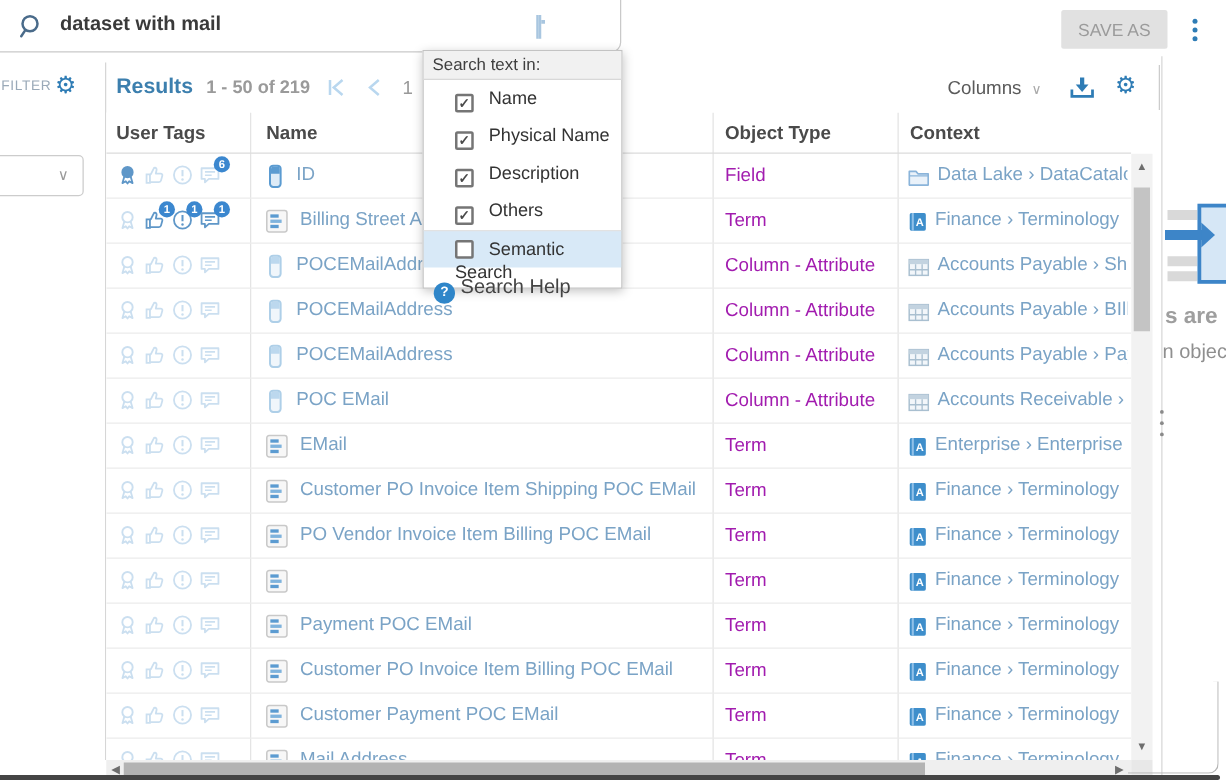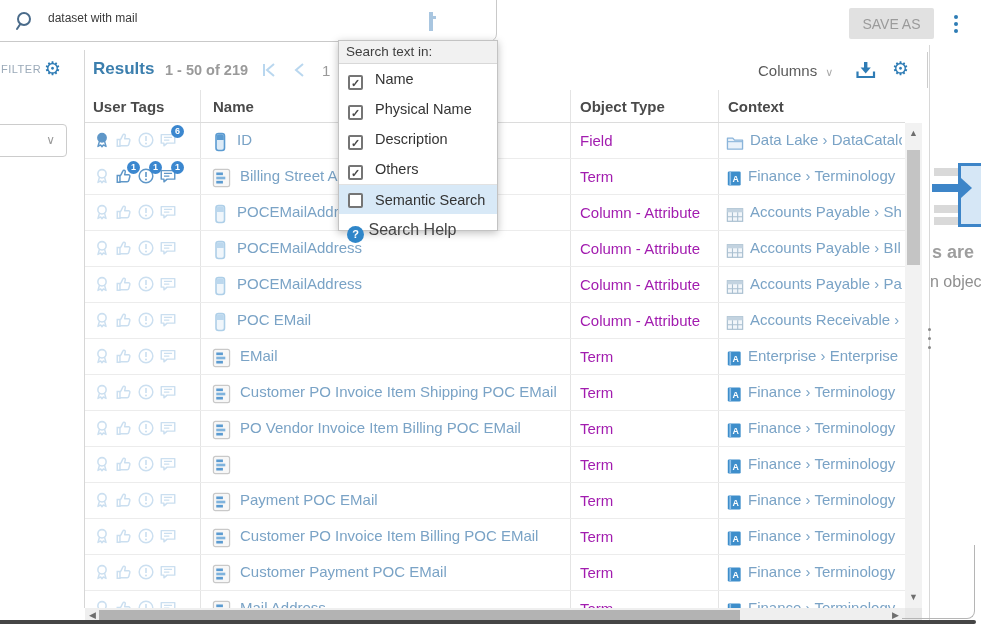--- a/index.html
+++ b/index.html
@@ -5,21 +5,21 @@
   * { margin:0; padding:0; box-sizing:border-box; }
   html,body { width:981px; height:626px; background:#fff; }
   body { font-family:"Liberation Sans", sans-serif; position:relative; overflow:hidden; color:#444; }
   #app { position:absolute; inset:0; width:981px; height:626px; background:#fff; overflow:hidden; }
 
   
   .search-box { position:absolute; left:-8px; top:-8px; width:505px; height:50px;
     border:1px solid #c9c9c9; border-radius:8px; background:#fff; z-index:3; }
   .search-icon { position:absolute; left:22px; top:18px; }
   .search-query { position:absolute; left:55px; top:18px; width:300px; border:none; outline:none;
-    font-family:"Liberation Sans",sans-serif; font-size:12px; color:#3a3a3a; background:transparent; }
+    font-family:"Liberation Sans",sans-serif; font-size:16px; color:#3a3a3a; background:transparent;font-weight:bold; }
   .compact-icon { position:absolute; left:436px; top:20px; width:12px; }
   .compact-icon .sq { width:11px; height:11px; border:1px solid #a9c6e0; margin-bottom:2px; position:relative; }
   .compact-icon .sq.dot:after { content:""; position:absolute; left:3px; top:3px; width:3px; height:3px; background:#a9c6e0; }
   .btn-search { position:absolute; left:513px; top:8px; width:86px; height:31px; background:#3d8cc4;
     color:#fff; border:none; border-radius:3px; font-family:inherit; font-size:14px; font-weight:bold; letter-spacing:.4px; cursor:pointer; }
   .btn-saveas { position:absolute; left:849px; top:8px; width:85px; height:31px; background:#e1e1e1;
     color:#9b9b9b; border:none; border-radius:2px; font-family:inherit; font-size:14px; cursor:pointer; }
   .kebab { position:absolute; left:948px; top:12px; width:16px; height:28px; cursor:pointer; }
   .kebab i { display:block; width:4px; height:4px; border-radius:50%; background:#2e7cb5; margin:3px auto; }
 
@@ -86,21 +86,21 @@
   .splitter i { display:block; width:3px; height:3px; border-radius:50%; background:#8a8a8a; margin:0 auto 6px; }
   .win-corner { position:absolute; left:902px; top:545px; width:73px; height:74px;
     border-right:1px solid #b5b5b5; border-bottom:1px solid #b5b5b5; border-bottom-right-radius:8px; pointer-events:none; }
   .bottom-strip { position:absolute; left:0; top:620px; width:976px; height:4px; background:#454545; border-radius:0 3px 3px 0; }
 
   
   .sdrop { position:absolute; left:338px; top:40px; width:160px; background:#fff; z-index:9;
     border:1px solid #c3c3c3; box-shadow:0 2px 8px rgba(0,0,0,.25); }
   .sdrop .hd { height:23px; background:#f1f1f1; border-bottom:1px solid #d8d8d8; font-size:13.5px;
     color:#3f3f3f; padding:3px 0 0 7px; }
-  .opt { position:relative; height:30px; padding:6px 0 0 9px; cursor:pointer; }
+  .opt { position:relative; height:30px; padding:6px 0 0 25px; cursor:pointer; }
   .opt.hl { background:#d8e9f7; }
   .cbx { display:inline-block; width:15px; height:15px; border:2px solid #757575; border-radius:2px;
     background:#fff; text-align:center; font-size:11px; line-height:12px; color:#4a4a4a; font-weight:bold; vertical-align:-3px; }
   .opt .lbl { font-size:14.5px; color:#333; margin-left:12px; }
   .opt-sep { border-top:1px solid #e2e2e2; }
   .help-row { height:16px; padding:7px 0 0 8px; cursor:pointer; }
   .help-ic { display:inline-block; width:17px; height:17px; border-radius:50%; background:#2f86c9; color:#fff;
     font-size:11px; font-weight:bold; text-align:center; line-height:17px; vertical-align:-3px; }
   svg { display:block; }
 </style>

